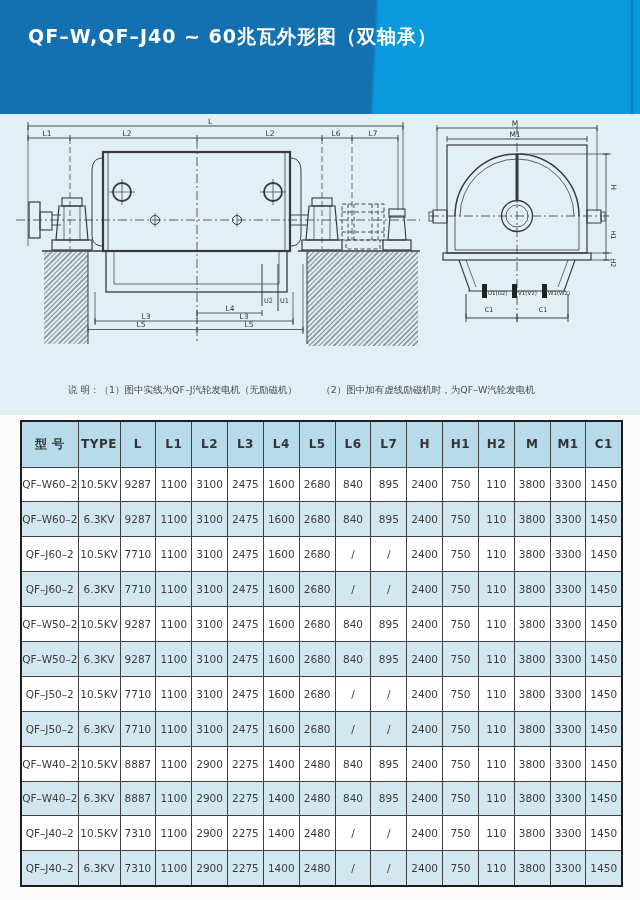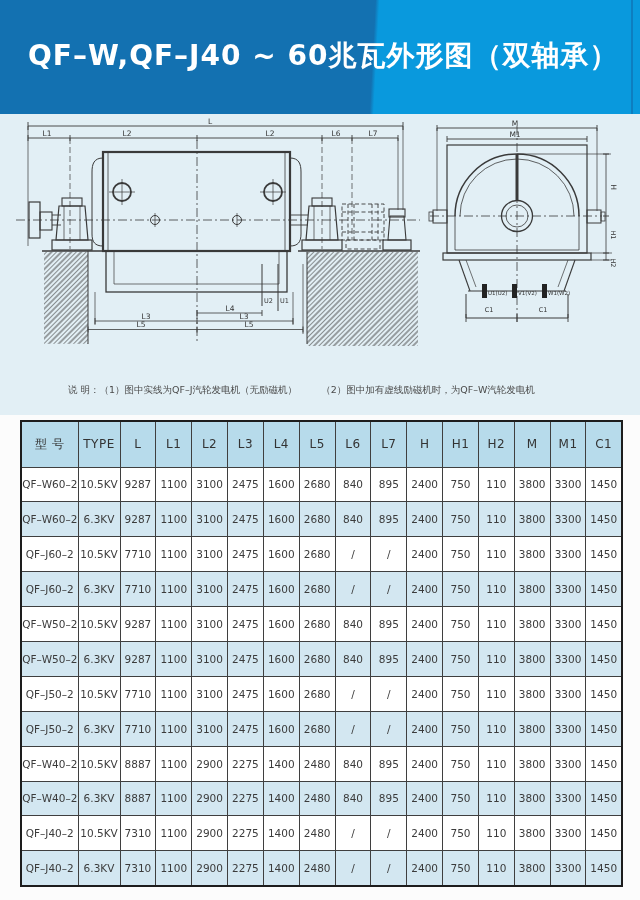--- a/index.html
+++ b/index.html
@@ -13,22 +13,22 @@
 
   
   .page-header {
     position:absolute; left:0; top:0; width:640px; height:114px;
     background:linear-gradient(93deg,#1371b1 0px,#1371b1 375px,#0999dd 379px,#0999dd 100%);
   }
   .page-header .edge-strip {
     position:absolute; right:7px; top:0; width:2px; height:114px; background:#0d7ec0;
   }
   .title-zh {
-    position:absolute; left:28px; top:37px; color:#ffffff;
-    font-size:28px; font-weight:bold; letter-spacing:1px; white-space:nowrap;
+    position:absolute; left:28px; top:24px; color:#ffffff;
+    font-size:19px; font-weight:bold; letter-spacing:1px; white-space:nowrap;
   }
   .title-en {
     position:absolute; left:28px; top:62px; color:#ffffff;
     font-size:18px; font-weight:500; white-space:nowrap;
   }
 
   
   .drawing-area {
     position:absolute; left:0; top:114px; width:640px; height:301px;
     background:#e2eff5;
@@ -44,21 +44,21 @@
   .table-wrap {
     position:absolute; left:0; top:415px; width:640px; height:485px;
     background:#fcfcfc;
   }
   table.spec {
     position:absolute; left:20px; top:5px; width:603px;
     border-collapse:collapse; table-layout:fixed;
     border:2px solid #1d1d1d;
   }
   table.spec th {
-    height:46px; background:#b7dbeb; font-size:12px; font-weight:normal;
+    height:46px; background:#b7dbeb; font-size:12px; font-weight:bold;
     color:#333; border:1px solid #3f3f3f; vertical-align:middle;
     letter-spacing:.5px;
   }
   table.spec td {
     height:34.9px; background:#ffffff; font-size:10.5px; color:#3b3b3b;
     border:1px solid #3f3f3f; text-align:center; vertical-align:middle;
     white-space:nowrap;
   }
   table.spec tr.stripe td { background:#d3e7f1; }
 

